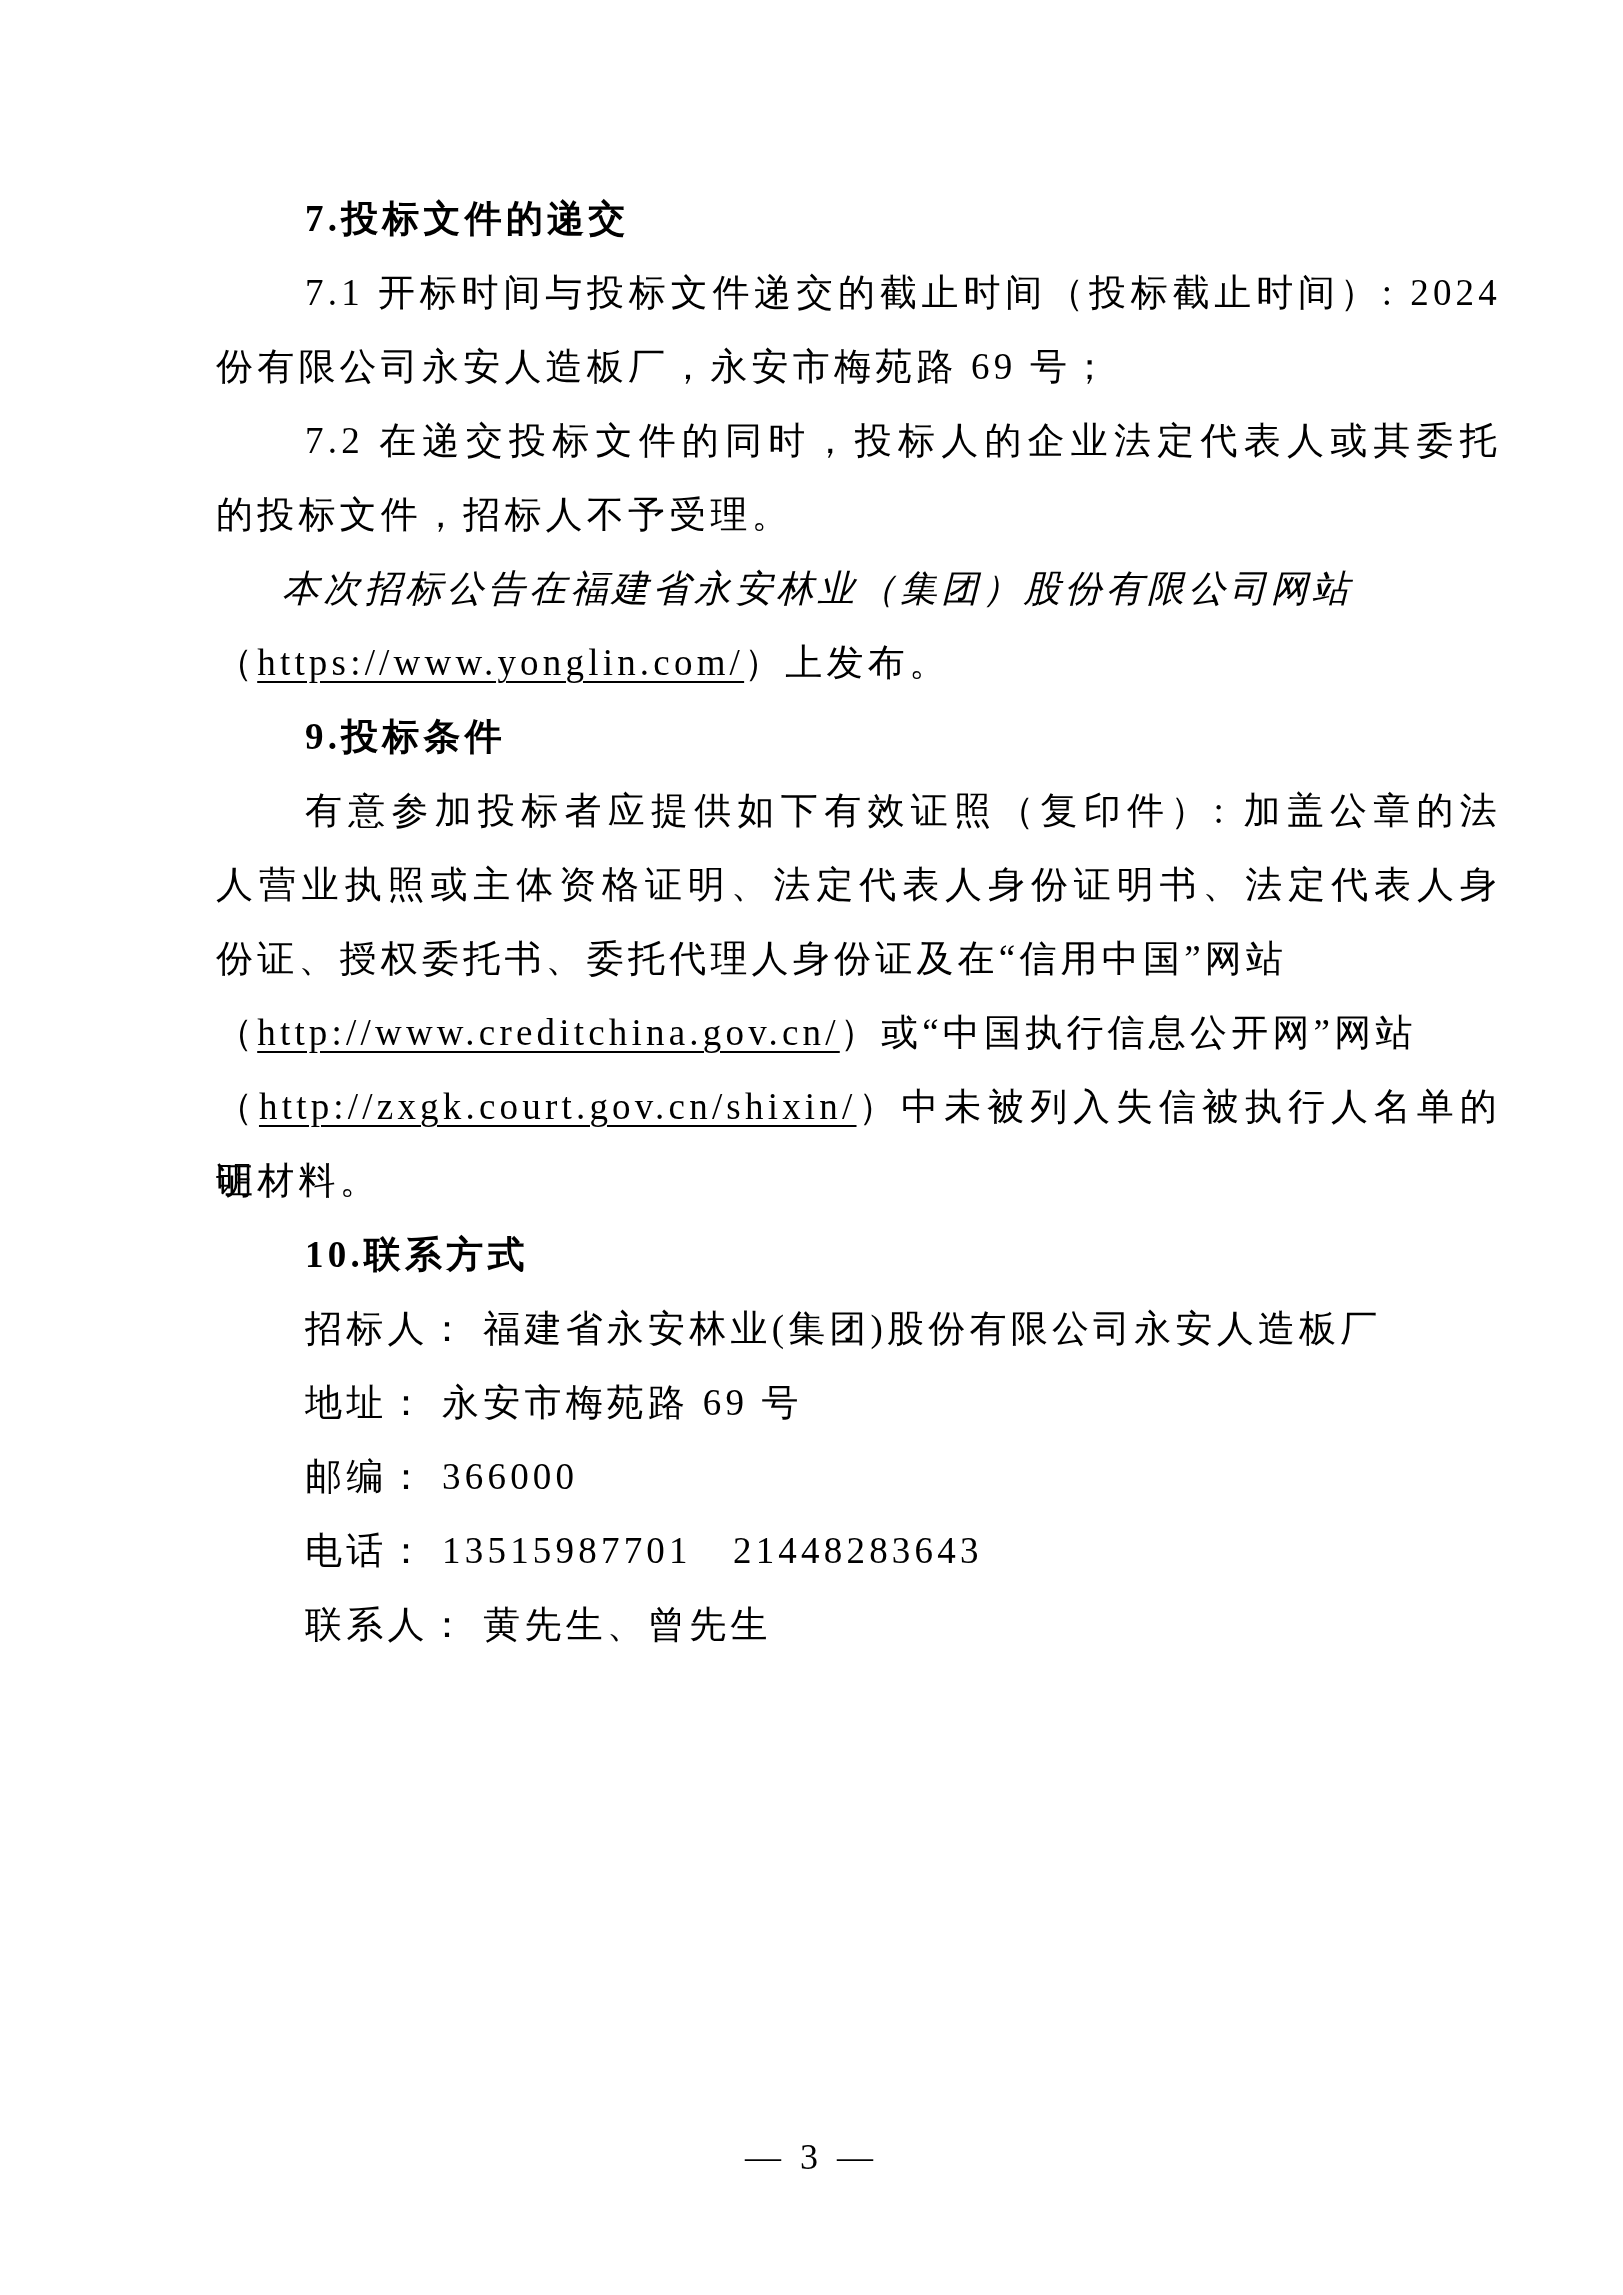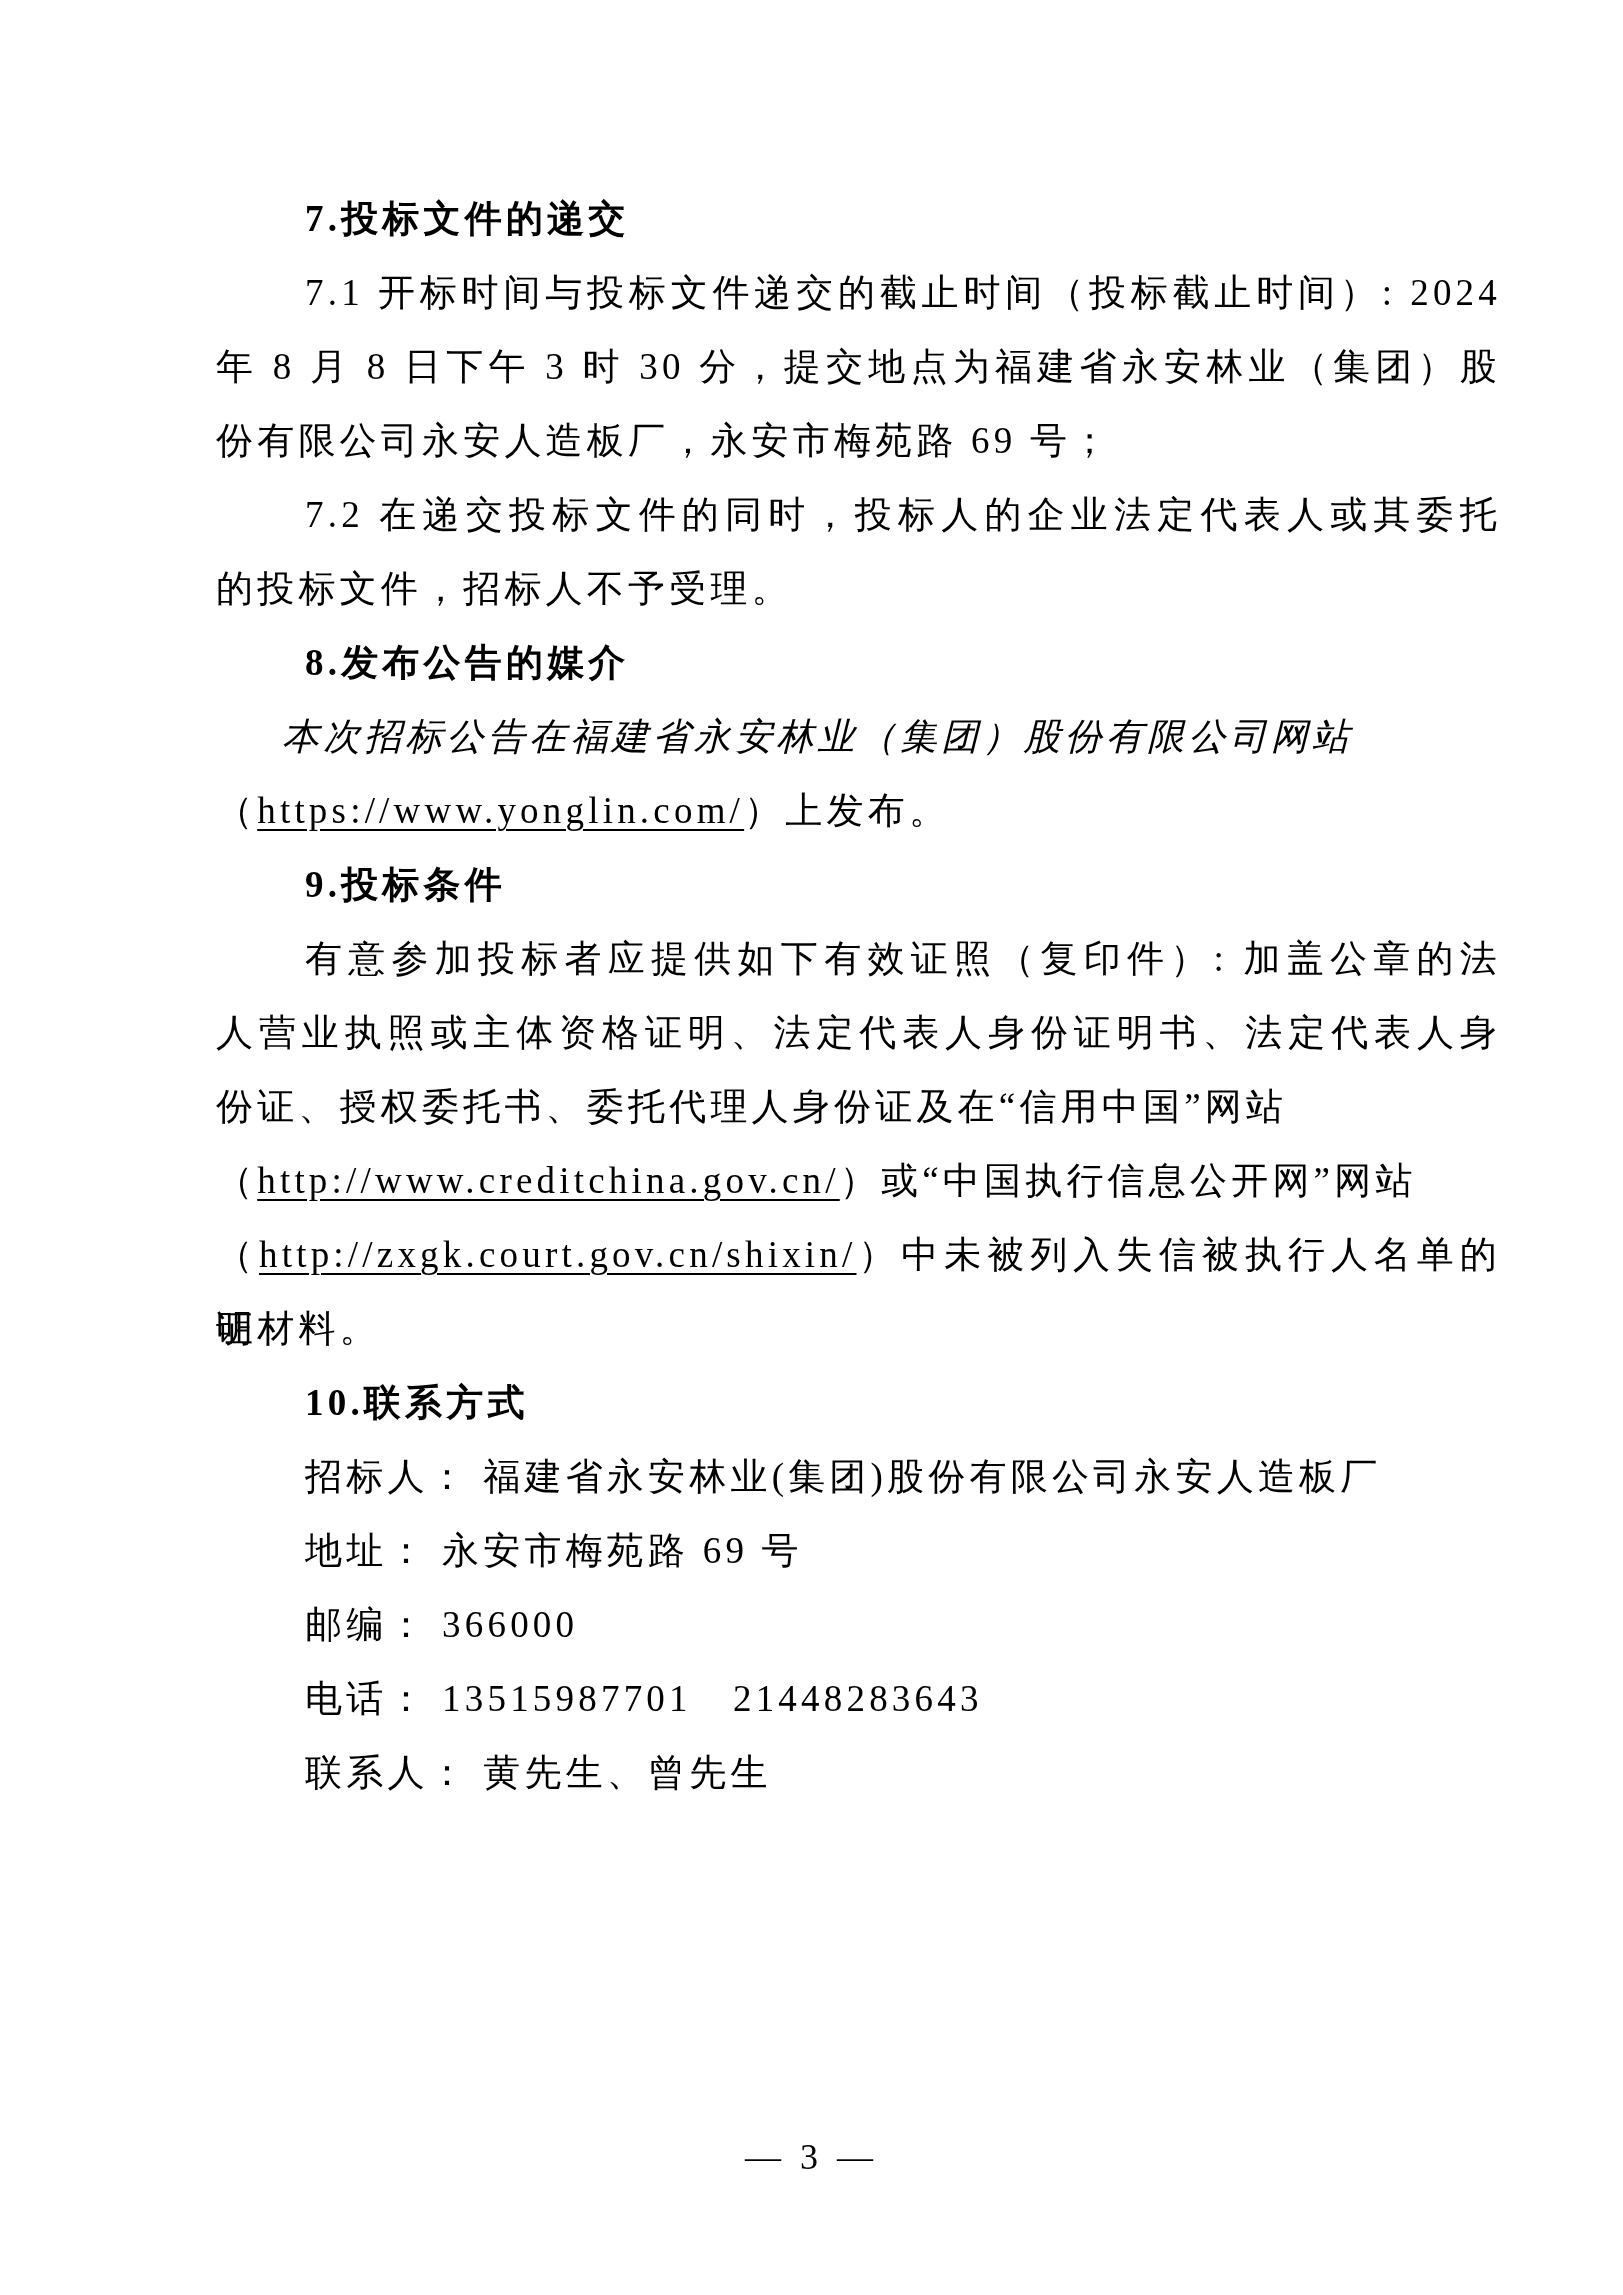--- a/index.html
+++ b/index.html
@@ -59,26 +59,24 @@
   }
 </style>
 </head>
 <body>
 
 <div class="page">
   <div class="content">
 
     <div class="line heading indent">7.投标文件的递交</div>
     <div class="line indent justify">7.1 开标时间与投标文件递交的截止时间（投标截止时间）: 2024</div>
-    <div class="line justify">年 8 月 8 日下午 3 时 30 分，提交地点为福建省永安林业（集团）股</div>
     <div class="line">份有限公司永安人造板厂，永安市梅苑路 69 号；</div>
     <div class="line indent justify">7.2 在递交投标文件的同时，投标人的企业法定代表人或其委托</div>
     <div class="line">的投标文件，招标人不予受理。</div>
 
-    <div class="line heading indent">8.发布公告的媒介</div>
     <div class="line indent-sm">本次招标公告在福建省永安林业（集团）股份有限公司网站</div>
     <div class="line"><span>（</span><a class="url">https://www.yonglin.com/</a><span>）上发布。</span></div>
 
     <div class="line heading indent">9.投标条件</div>
     <div class="line indent justify">有意参加投标者应提供如下有效证照（复印件）: 加盖公章的法</div>
     <div class="line justify">人营业执照或主体资格证明、法定代表人身份证明书、法定代表人身</div>
     <div class="line">份证、授权委托书、委托代理人身份证及在“信用中国”网站</div>
     <div class="line"><span>（</span><a class="url">http://www.creditchina.gov.cn/</a><span>）或“中国执行信息公开网”网站</span></div>
     <div class="line justify"><span>（</span><a class="url">http://zxgk.court.gov.cn/shixin/</a><span>）中未被列入失信被执行人名单的证</span></div>
     <div class="line">明材料。</div>

